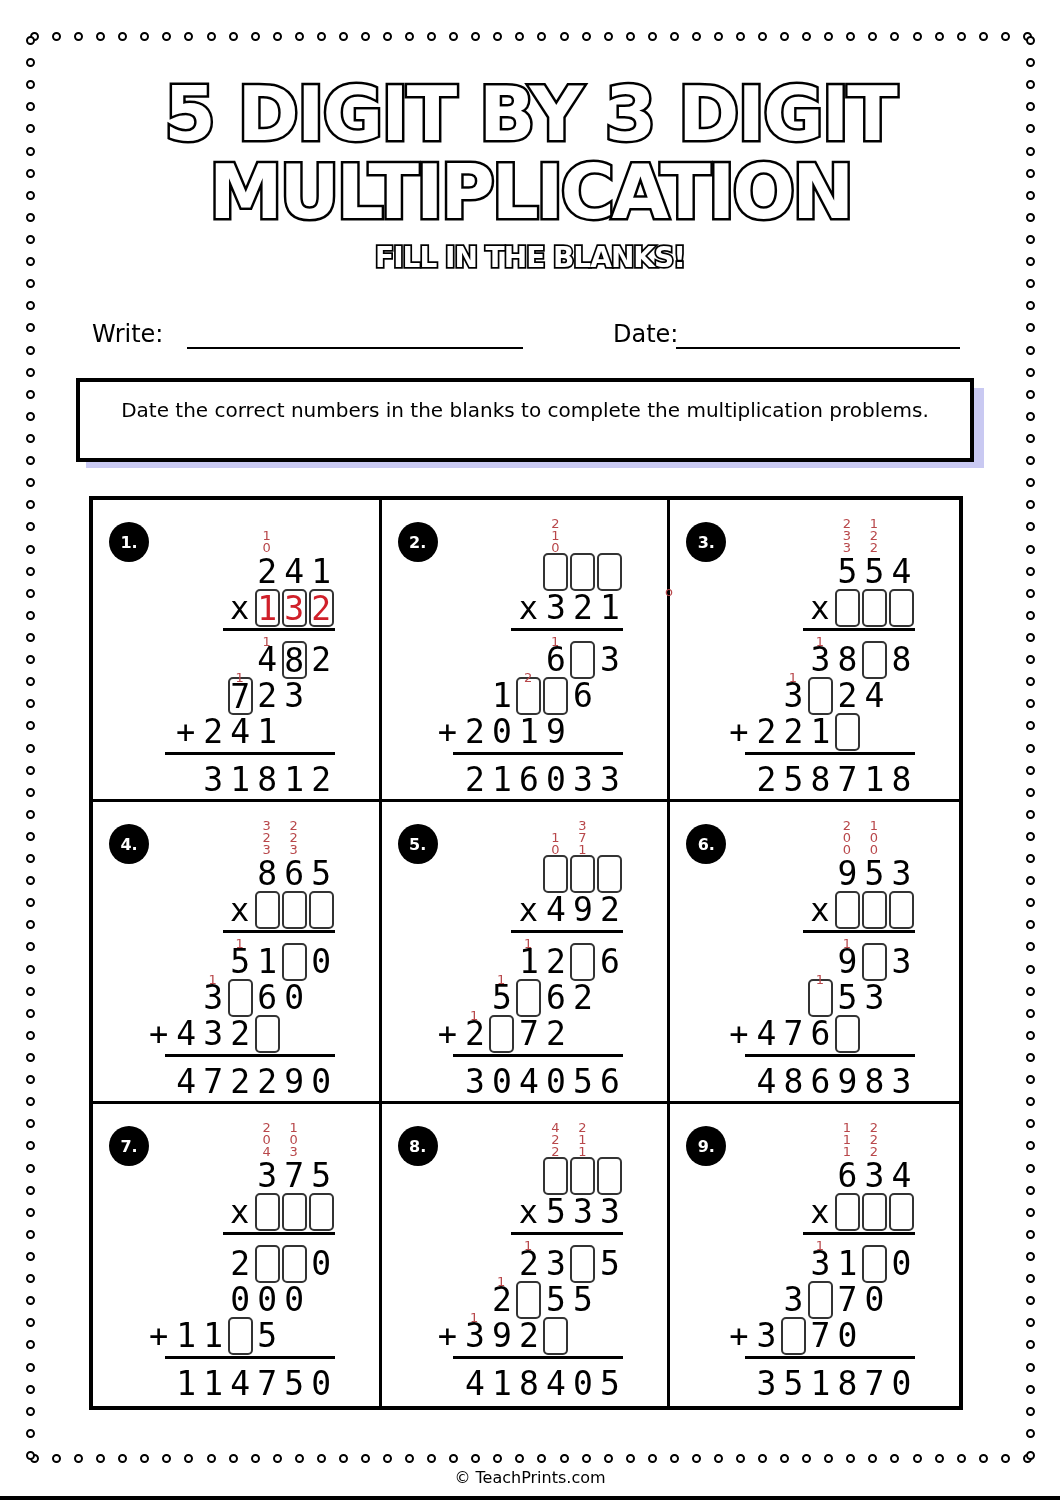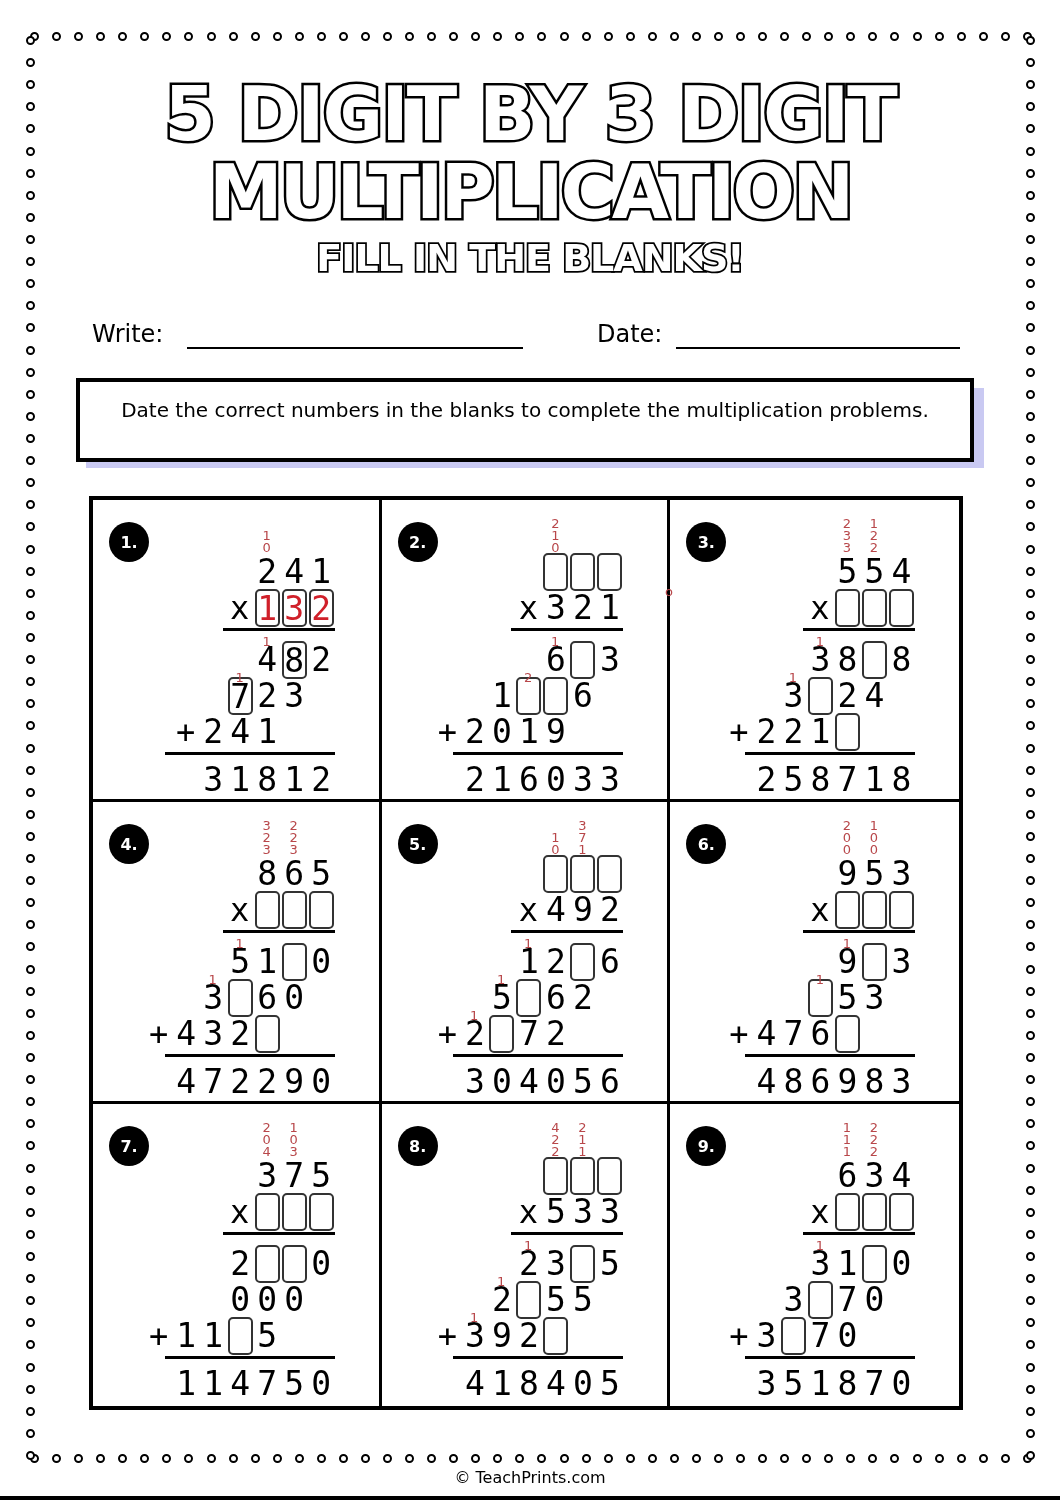--- a/index.html
+++ b/index.html
@@ -8,21 +8,21 @@
 
   .dot-row, .dot-col { position: absolute; display: flex; }
   .dot-row { left: 30px; width: 1002px; justify-content: space-between; height: 10px; }
   .dot-col { flex-direction: column; justify-content: space-between; width: 10px; top: 36px; height: 1424px; }
   .dot { width: 9px; height: 9px; border-radius: 50%; border: 2.6px solid #000; background: #fff; }
 
   .title { position: absolute; left: 0; width: 1060px; text-align: center; font-family: "DejaVu Sans", sans-serif; font-weight: bold; color: #fff;
            -webkit-text-stroke: 5px #000; paint-order: stroke fill; letter-spacing: -2px; }
   .t1 { top: 72px; font-size: 74px; line-height: 84px; }
   .t2 { top: 150px; font-size: 74px; line-height: 84px; letter-spacing: -3px; }
-  .t3 { top: 234px; font-size: 38px; line-height: 48px; -webkit-text-stroke: 3.5px #000; letter-spacing: -1px; }
+  .t3 { top: 234px; font-size: 28px; line-height: 48px; -webkit-text-stroke: 3.5px #000; letter-spacing: -1px; }
 
   .field-label { position: absolute; font-family: "DejaVu Sans", sans-serif; font-size: 24px; top: 320px; }
   .field-line { position: absolute; top: 347px; height: 2px; background: #000; }
 
   .instr-shadow { position: absolute; left: 86px; top: 388px; width: 898px; height: 80px; background: #c9c9f2; }
   .instr { position: absolute; left: 76px; top: 378px; width: 898px; height: 84px; border: 4px solid #000; background: #fff;
            font-family: "DejaVu Sans", sans-serif; font-size: 20px; line-height: 28px; text-align: center; padding: 14px 30px 0; }
 
   .grid { position: absolute; left: 89px; top: 496px; width: 874px; height: 914px; border: 4px solid #000;
           display: grid; grid-template-columns: repeat(3, 1fr); grid-template-rows: repeat(3, 1fr); }
@@ -281,21 +281,21 @@
     <span class="dot"></span>
     <span class="dot"></span>
   </div>
 
 <div class="title t1">5 DIGIT BY 3 DIGIT</div>
 <div class="title t2">MULTIPLICATION</div>
 <div class="title t3">FILL IN THE BLANKS!</div>
 
 <div class="field-label" style="left:92px;">Write:</div>
 <div class="field-line" style="left:187px; width:336px;"></div>
-<div class="field-label" style="left:597px;">Date:</div>
+<div class="field-label" style="left:613px;">Date:</div>
 <div class="field-line" style="left:676px; width:284px;"></div>
 
 <div class="instr-shadow"></div>
 <div class="instr">Date the correct numbers in the blanks to complete the multiplication problems.</div>
 
 <div class="grid" id="grid">
     <div class="cell">
       <div class="badge">1.</div>
       <div class="prob">
         <div class="carries" style="right: 61px; top: 20px;">

